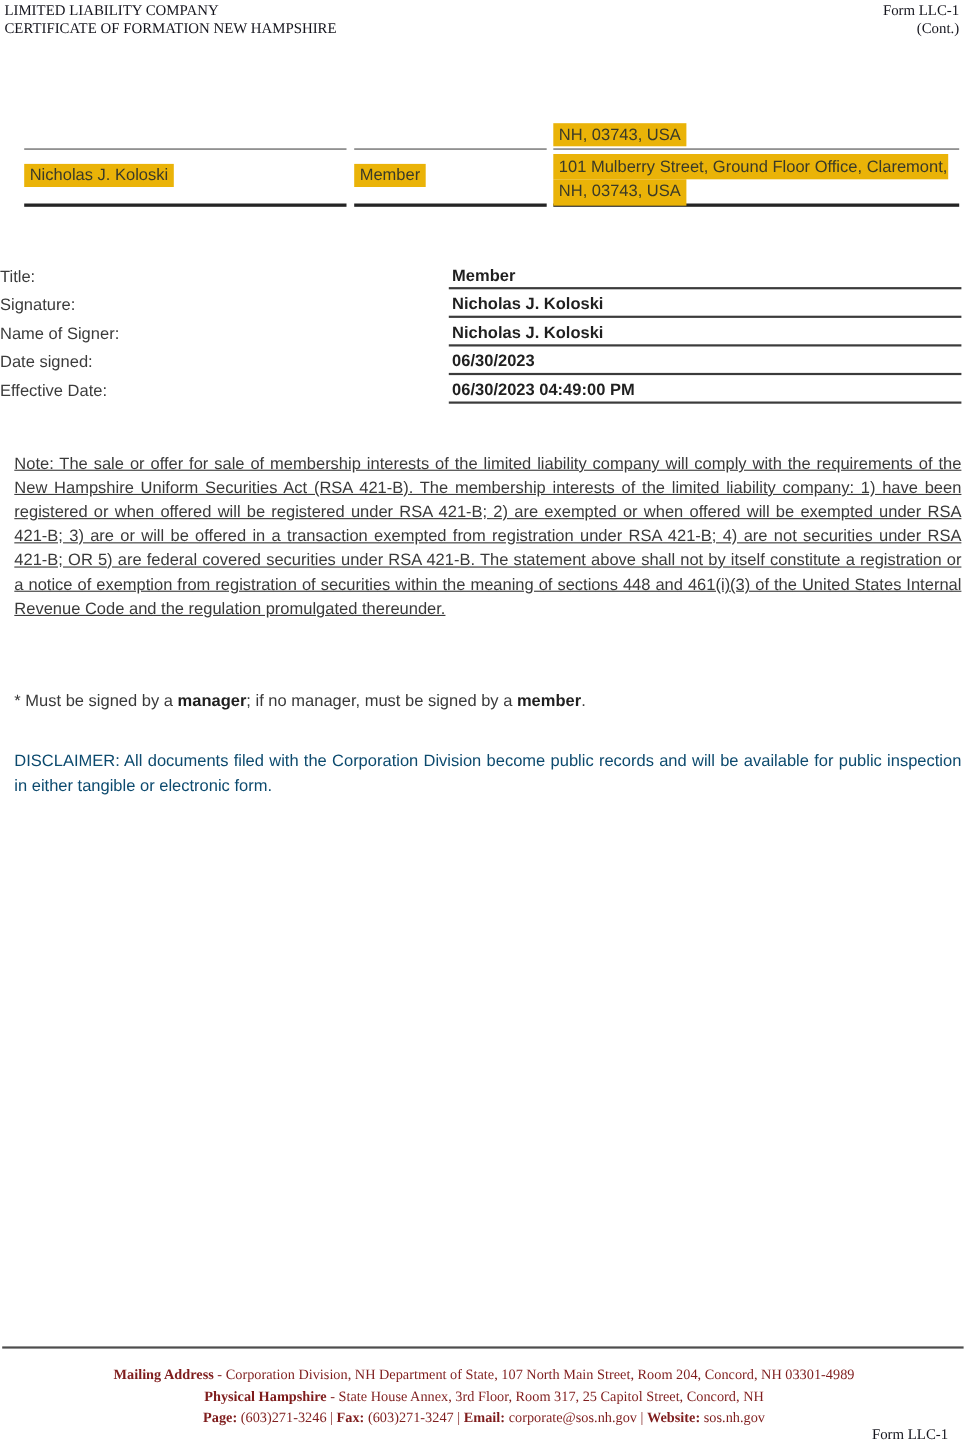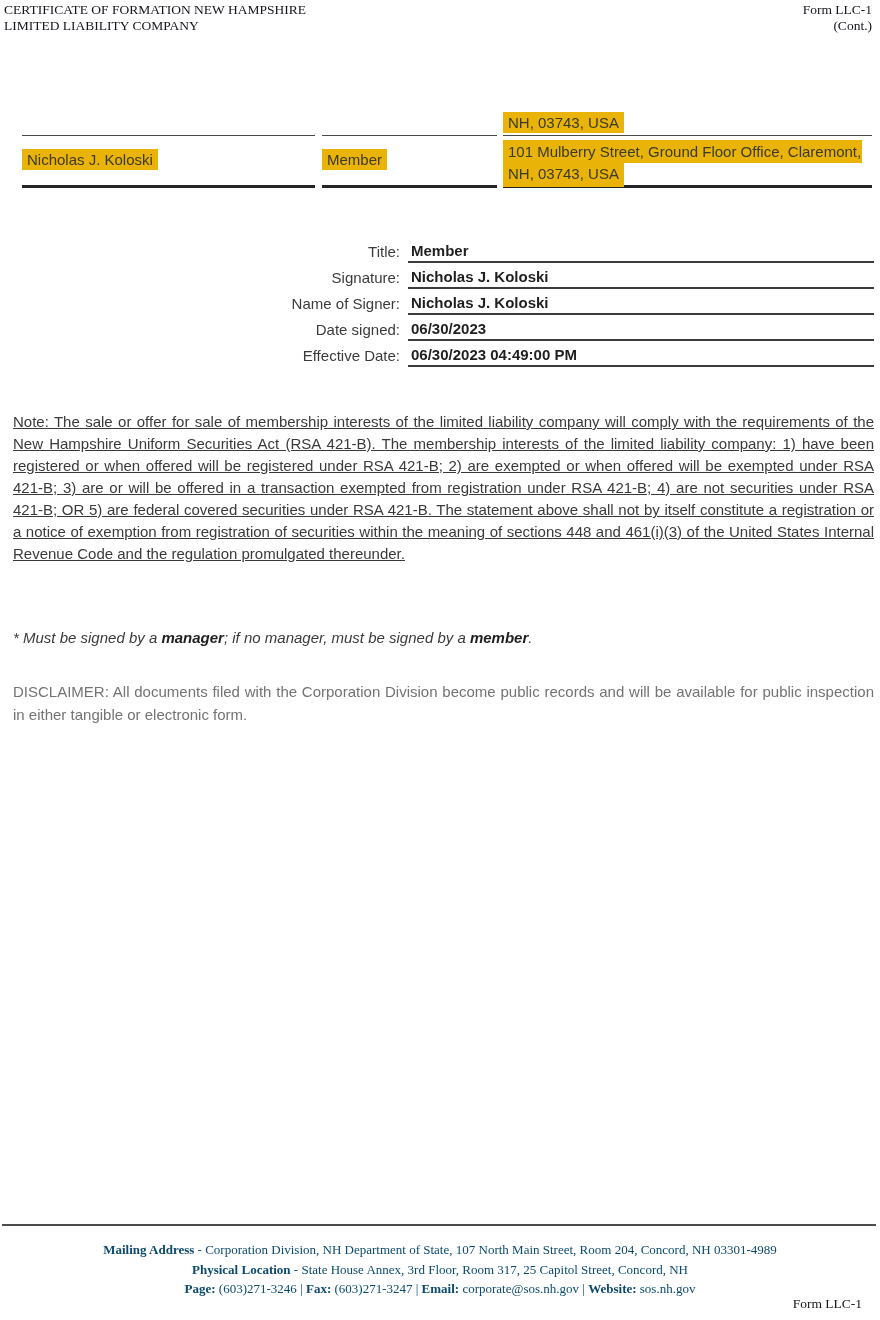--- a/index.html
+++ b/index.html
@@ -59,21 +59,20 @@
   .hl.addr2 { padding: 0 5px 2px 5px; }
   
   .fields {
     position: absolute;
     top: 237px; left: 0; width: 880px;
     font-size: 15px;
   }
   .field-row { display: flex; height: 26px; align-items: flex-end; }
   .field-label {
     flex: 0 0 400px;
-    text-align: right;
     padding-right: 8px;
     padding-bottom: 3px;
     color: #3b3b3b;
   }
   .field-value {
     flex: 1;
     margin-right: 6px;
     border-bottom: 2px solid #3b3b3b;
     font-weight: bold;
     color: #1f1f1f;
@@ -88,66 +87,65 @@
     line-height: 22px;
     text-align: justify;
     color: #3a3a3a;
     text-decoration: underline;
   }
   .signing-note {
     position: absolute;
     top: 629px; left: 13px; width: 861px;
     font-size: 15px;
     color: #3a3a3a;
-    font-style: italic;
   }
   .signing-note b, .field-value b { color: #1f1f1f; }
   .disclaimer {
     position: absolute;
     top: 681px; left: 13px; width: 861px;
     font-size: 15px;
     line-height: 22.5px;
     text-align: justify;
-    color: #737373;
+    color: #0c4a6e;
   }
   
   .footer-rule {
     position: absolute;
     top: 1224px; left: 2px; width: 874px; height: 0;
     border-top: 2px solid #4d4d4d;
   }
   .footer-block {
     position: absolute;
     top: 1240px; left: 0; width: 880px;
     text-align: center;
     font-family: "Liberation Serif", serif;
     font-size: 13px;
     line-height: 19.5px;
-    color: #0c4a6e;
+    color: #7f1d1d;
   }
   .footer-bottom {
     position: absolute;
     top: 1296px; left: 0; width: 880px;
     font-family: "Liberation Serif", serif;
     font-size: 13.5px;
     color: #15151d;
   }
   .page-number { display: block; text-align: right; width: 830px; margin-top: 28px; }
   .footer-form { position: absolute; top: 0; right: 18px; }
   b { font-weight: bold; }
 </style>
 </head>
 <body>
 
 <div class="doc">
 
   <div class="header">
     <div class="title-left">
+      <div>LIMITED LIABILITY COMPANY</div>
       <div>CERTIFICATE OF FORMATION NEW HAMPSHIRE</div>
-      <div>LIMITED LIABILITY COMPANY</div>
     </div>
     <div class="form-right">
       <div>Form LLC-1</div>
       <div>(Cont.)</div>
     </div>
   </div>
 
   <div class="members-table">
     <div class="trow row-carry">
       <div class="tcell c1"></div>
@@ -201,21 +199,21 @@
 
   <div class="disclaimer">DISCLAIMER: All documents filed with the Corporation Division become public records and will be available for public inspection in either tangible or electronic form.</div>
 
   <div class="footer-rule"></div>
 
   <div class="footer-block">
     <div>
       <b>Mailing Address</b><span> - Corporation Division, NH Department of State, 107 North Main Street, Room 204, Concord, NH 03301-4989</span>
     </div>
     <div>
-      <b>Physical Location</b><span> - State House Annex, 3rd Floor, Room 317, 25 Capitol Street, Concord, NH</span>
+      <b>Physical Hampshire</b><span> - State House Annex, 3rd Floor, Room 317, 25 Capitol Street, Concord, NH</span>
     </div>
     <div>
       <b>Page:</b><span> (603)271-3246 | </span><b>Fax:</b><span> (603)271-3247 | </span><b>Email:</b><span> corporate@sos.nh.gov | </span><b>Website:</b><span> sos.nh.gov</span>
     </div>
   </div>
 
   <div class="footer-bottom">
     <span class="page-number">Page 2 of 2</span>
     <span class="footer-form">Form LLC-1</span>
   </div>

